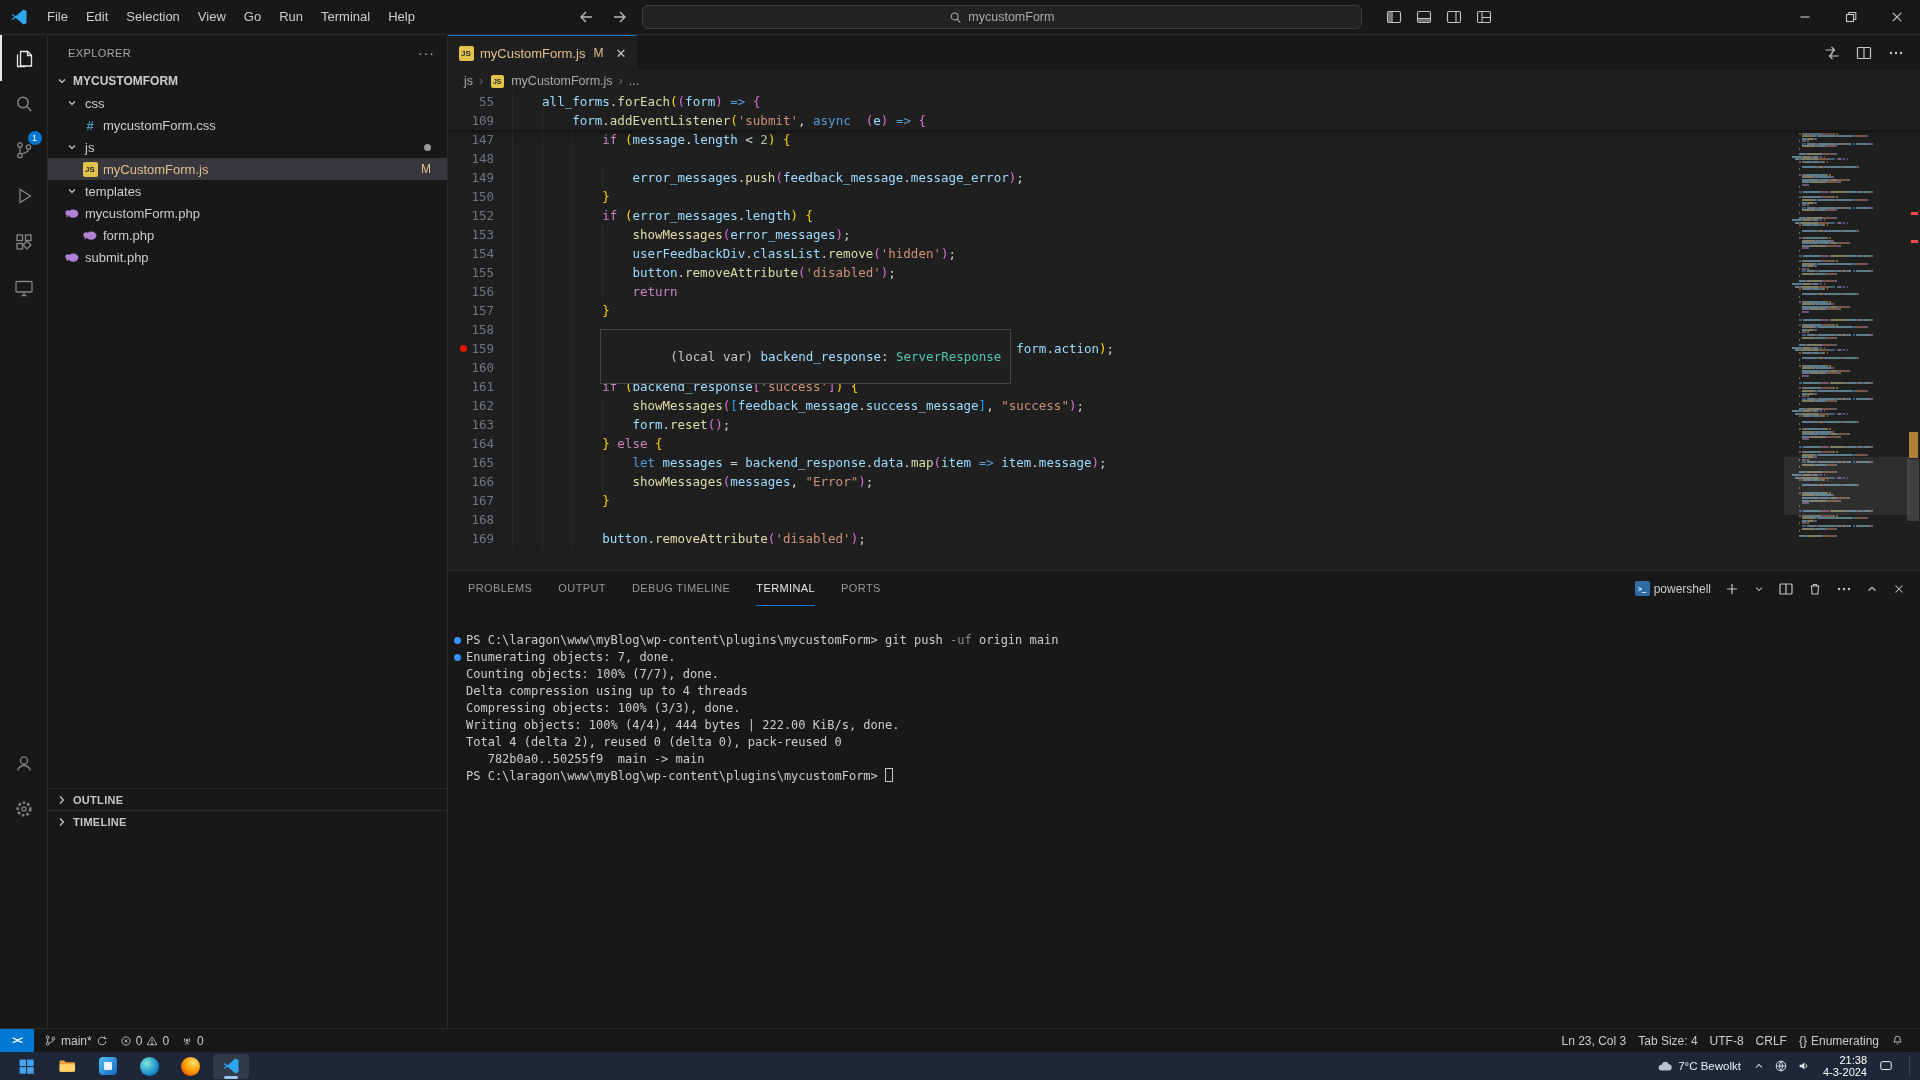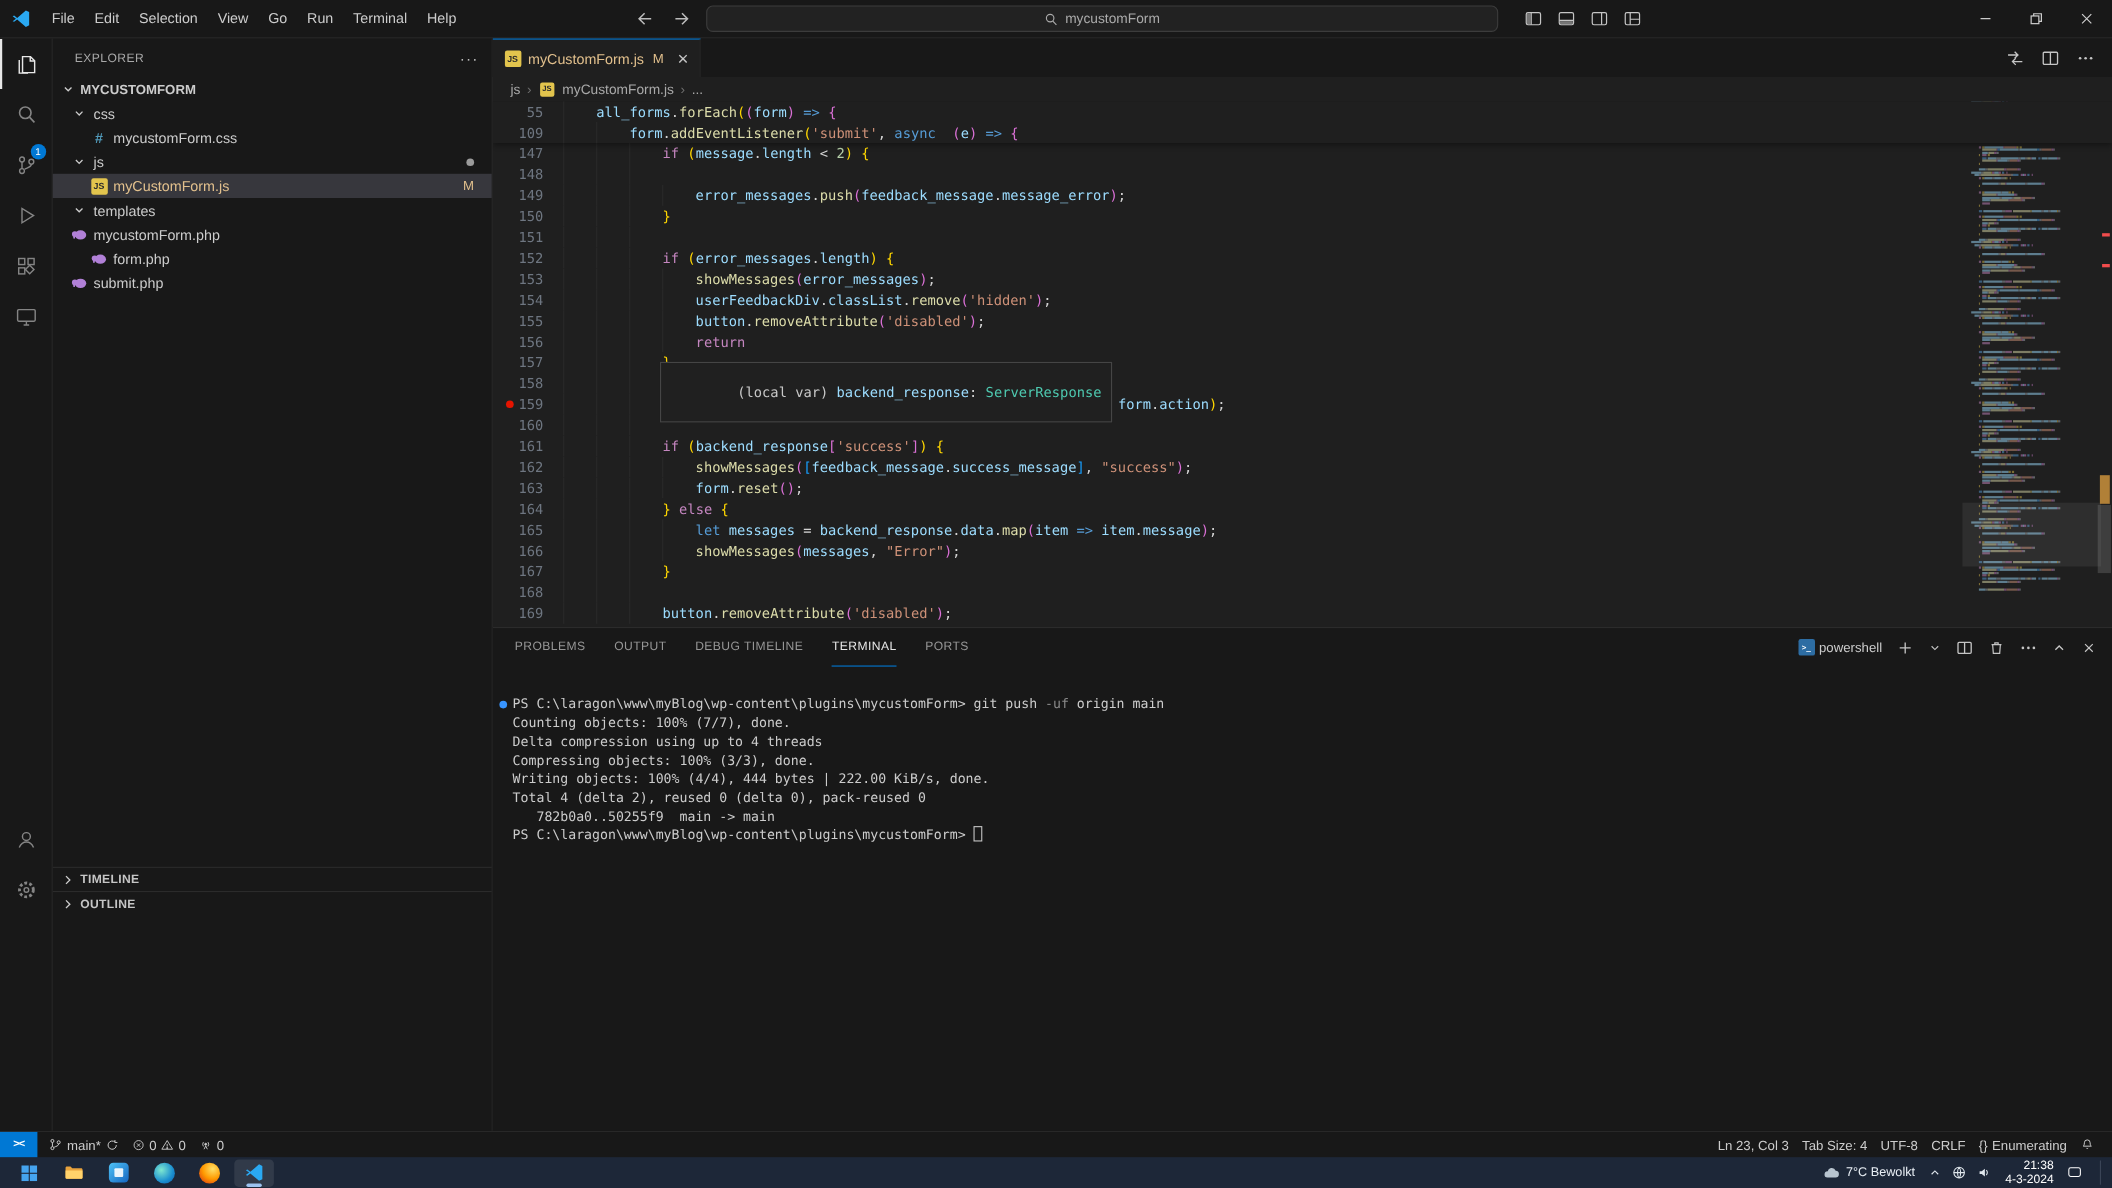--- a/index.html
+++ b/index.html
@@ -356,29 +356,29 @@
         </div>
       </div>
     <div class="sb-spacer"></div>
     <div>
         <div class="section-row">
           <span class="ficon">
             <svg width="16" height="16" viewBox="0 0 16 16" fill="none" stroke="#cccccc" stroke-width="1.2">
               <path d="M6 4.5l3.5 3.5L6 11.5"></path>
             </svg>
           </span>
-          <span>TIMELINE</span>
+          <span>OUTLINE</span>
         </div>
         <div class="section-row">
           <span class="ficon">
             <svg width="16" height="16" viewBox="0 0 16 16" fill="none" stroke="#cccccc" stroke-width="1.2">
               <path d="M6 4.5l3.5 3.5L6 11.5"></path>
             </svg>
           </span>
-          <span>OUTLINE</span>
+          <span>TIMELINE</span>
         </div>
       </div>
     <div class="sb-bottompad"></div>
   </div>
 
   <div class="editor-col">
     <div class="tabbar">
       <div class="tab">
         <span class="ficon">
             <span class="js-ico">JS</span>
@@ -423,21 +423,20 @@
     <div class="code-region">
       <div class="sticky">
           <div class="code-row"><div class="gutter">55</div><div class="code-text"><span class="ind"></span><span class="tk-vr">all_forms</span><span class="tk-pl">.</span><span class="tk-fn">forEach</span><span class="tk-b1">(</span><span class="tk-b2">(</span><span class="tk-vr">form</span><span class="tk-b2">)</span><span class="tk-pl"> </span><span class="tk-kb">=&gt;</span><span class="tk-pl"> </span><span class="tk-b2">{</span></div></div>
           <div class="code-row"><div class="gutter">109</div><div class="code-text"><span class="ind"></span><span class="ind"></span><span class="tk-vr">form</span><span class="tk-pl">.</span><span class="tk-fn">addEventListener</span><span class="tk-b1">(</span><span class="tk-st">'submit'</span><span class="tk-pl">, </span><span class="tk-kb">async</span><span class="tk-pl">  </span><span class="tk-b2">(</span><span class="tk-vr">e</span><span class="tk-b2">)</span><span class="tk-pl"> </span><span class="tk-kb">=&gt;</span><span class="tk-pl"> </span><span class="tk-b2">{</span></div></div>
         </div>
       <div>
           <div class="code-row"><div class="gutter">147</div><div class="code-text"><span class="ind"></span><span class="ind"></span><span class="ind"></span><span class="tk-kw">if</span><span class="tk-pl"> </span><span class="tk-b1">(</span><span class="tk-vr">message</span><span class="tk-pl">.</span><span class="tk-vr">length</span><span class="tk-pl"> &lt; </span><span class="tk-nm">2</span><span class="tk-b1">)</span><span class="tk-pl"> </span><span class="tk-b1">{</span></div></div>
           <div class="code-row"><div class="gutter">148</div><div class="code-text"><span class="ind"></span><span class="ind"></span><span class="ind"></span></div></div>
           <div class="code-row"><div class="gutter">149</div><div class="code-text"><span class="ind"></span><span class="ind"></span><span class="ind"></span><span class="ind"></span><span class="tk-vr">error_messages</span><span class="tk-pl">.</span><span class="tk-fn">push</span><span class="tk-b2">(</span><span class="tk-vr">feedback_message</span><span class="tk-pl">.</span><span class="tk-vr">message_error</span><span class="tk-b2">)</span><span class="tk-pl">;</span></div></div>
           <div class="code-row"><div class="gutter">150</div><div class="code-text"><span class="ind"></span><span class="ind"></span><span class="ind"></span><span class="tk-b1">}</span></div></div>
-          <div class="code-row"><div class="gutter">151</div><div class="code-text"><span class="ind"></span><span class="ind"></span><span class="ind"></span></div></div>
           <div class="code-row"><div class="gutter">152</div><div class="code-text"><span class="ind"></span><span class="ind"></span><span class="ind"></span><span class="tk-kw">if</span><span class="tk-pl"> </span><span class="tk-b1">(</span><span class="tk-vr">error_messages</span><span class="tk-pl">.</span><span class="tk-vr">length</span><span class="tk-b1">)</span><span class="tk-pl"> </span><span class="tk-b1">{</span></div></div>
           <div class="code-row"><div class="gutter">153</div><div class="code-text"><span class="ind"></span><span class="ind"></span><span class="ind"></span><span class="ind"></span><span class="tk-fn">showMessages</span><span class="tk-b2">(</span><span class="tk-vr">error_messages</span><span class="tk-b2">)</span><span class="tk-pl">;</span></div></div>
           <div class="code-row"><div class="gutter">154</div><div class="code-text"><span class="ind"></span><span class="ind"></span><span class="ind"></span><span class="ind"></span><span class="tk-vr">userFeedbackDiv</span><span class="tk-pl">.</span><span class="tk-vr">classList</span><span class="tk-pl">.</span><span class="tk-fn">remove</span><span class="tk-b2">(</span><span class="tk-st">'hidden'</span><span class="tk-b2">)</span><span class="tk-pl">;</span></div></div>
           <div class="code-row"><div class="gutter">155</div><div class="code-text"><span class="ind"></span><span class="ind"></span><span class="ind"></span><span class="ind"></span><span class="tk-vr">button</span><span class="tk-pl">.</span><span class="tk-fn">removeAttribute</span><span class="tk-b2">(</span><span class="tk-st">'disabled'</span><span class="tk-b2">)</span><span class="tk-pl">;</span></div></div>
           <div class="code-row"><div class="gutter">156</div><div class="code-text"><span class="ind"></span><span class="ind"></span><span class="ind"></span><span class="ind"></span><span class="tk-kw">return</span></div></div>
           <div class="code-row"><div class="gutter">157</div><div class="code-text"><span class="ind"></span><span class="ind"></span><span class="ind"></span><span class="tk-b1">}</span></div></div>
           <div class="code-row"><div class="gutter">158</div><div class="code-text"><span class="ind"></span><span class="ind"></span><span class="ind"></span></div></div>
           <div class="code-row"><div class="gutter">159<span class="bp"></span></div><div class="code-text"><span class="ind"></span><span class="ind"></span><span class="ind"></span><span class="tk-kb">var</span><span class="tk-pl"> </span><span class="tk-hl">backend_response</span><span class="tk-pl"> = </span><span class="tk-kw">await</span><span class="tk-pl"> </span><span class="tk-fn">send_to_backend</span><span class="tk-b1">(</span><span class="tk-vr">formdata</span><span class="tk-pl">, </span><span class="tk-vr">form</span><span class="tk-pl">.</span><span class="tk-vr">action</span><span class="tk-b1">)</span><span class="tk-pl">;</span></div></div>
           <div class="code-row"><div class="gutter">160</div><div class="code-text"><span class="ind"></span><span class="ind"></span><span class="ind"></span></div></div>
           <div class="code-row"><div class="gutter">161</div><div class="code-text"><span class="ind"></span><span class="ind"></span><span class="ind"></span><span class="tk-kw">if</span><span class="tk-pl"> </span><span class="tk-b1">(</span><span class="tk-vr">backend_response</span><span class="tk-b2">[</span><span class="tk-st">'success'</span><span class="tk-b2">]</span><span class="tk-b1">)</span><span class="tk-pl"> </span><span class="tk-b1">{</span></div></div>
@@ -1946,20 +1945,21 @@
             </span>
           <span>
               <svg width="14" height="14" viewBox="0 0 16 16" stroke="currentColor" stroke-width="1.2">
                 <path d="M4 4l8 8M12 4l-8 8"></path>
               </svg>
             </span>
         </div>
       </div>
       <div class="term">
           <div class="term-line"><span class="term-dot"></span><span class="tt-d">PS C:\laragon\www\myBlog\wp-content\plugins\mycustomForm&gt; </span><span class="tt-d">git push </span><span class="tt-dim">-uf </span><span class="tt-d">origin main</span></div>
+          <div class="term-line"><span class="term-dot"></span><span class="tt-d">Enumerating objects: 7, done.</span></div>
           <div class="term-line"><span class="tt-d">Counting objects: 100% (7/7), done.</span></div>
           <div class="term-line"><span class="tt-d">Delta compression using up to 4 threads</span></div>
           <div class="term-line"><span class="tt-d">Compressing objects: 100% (3/3), done.</span></div>
           <div class="term-line"><span class="tt-d">Writing objects: 100% (4/4), 444 bytes | 222.00 KiB/s, done.</span></div>
           <div class="term-line"><span class="tt-d">Total 4 (delta 2), reused 0 (delta 0), pack-reused 0</span></div>
           <div class="term-line"><span class="tt-d">   782b0a0..50255f9  main -&gt; main</span></div>
           <div class="term-line"><span class="tt-d">PS C:\laragon\www\myBlog\wp-content\plugins\mycustomForm&gt; </span><span class="cursor"></span></div>
         </div>
     </div>
   </div>

